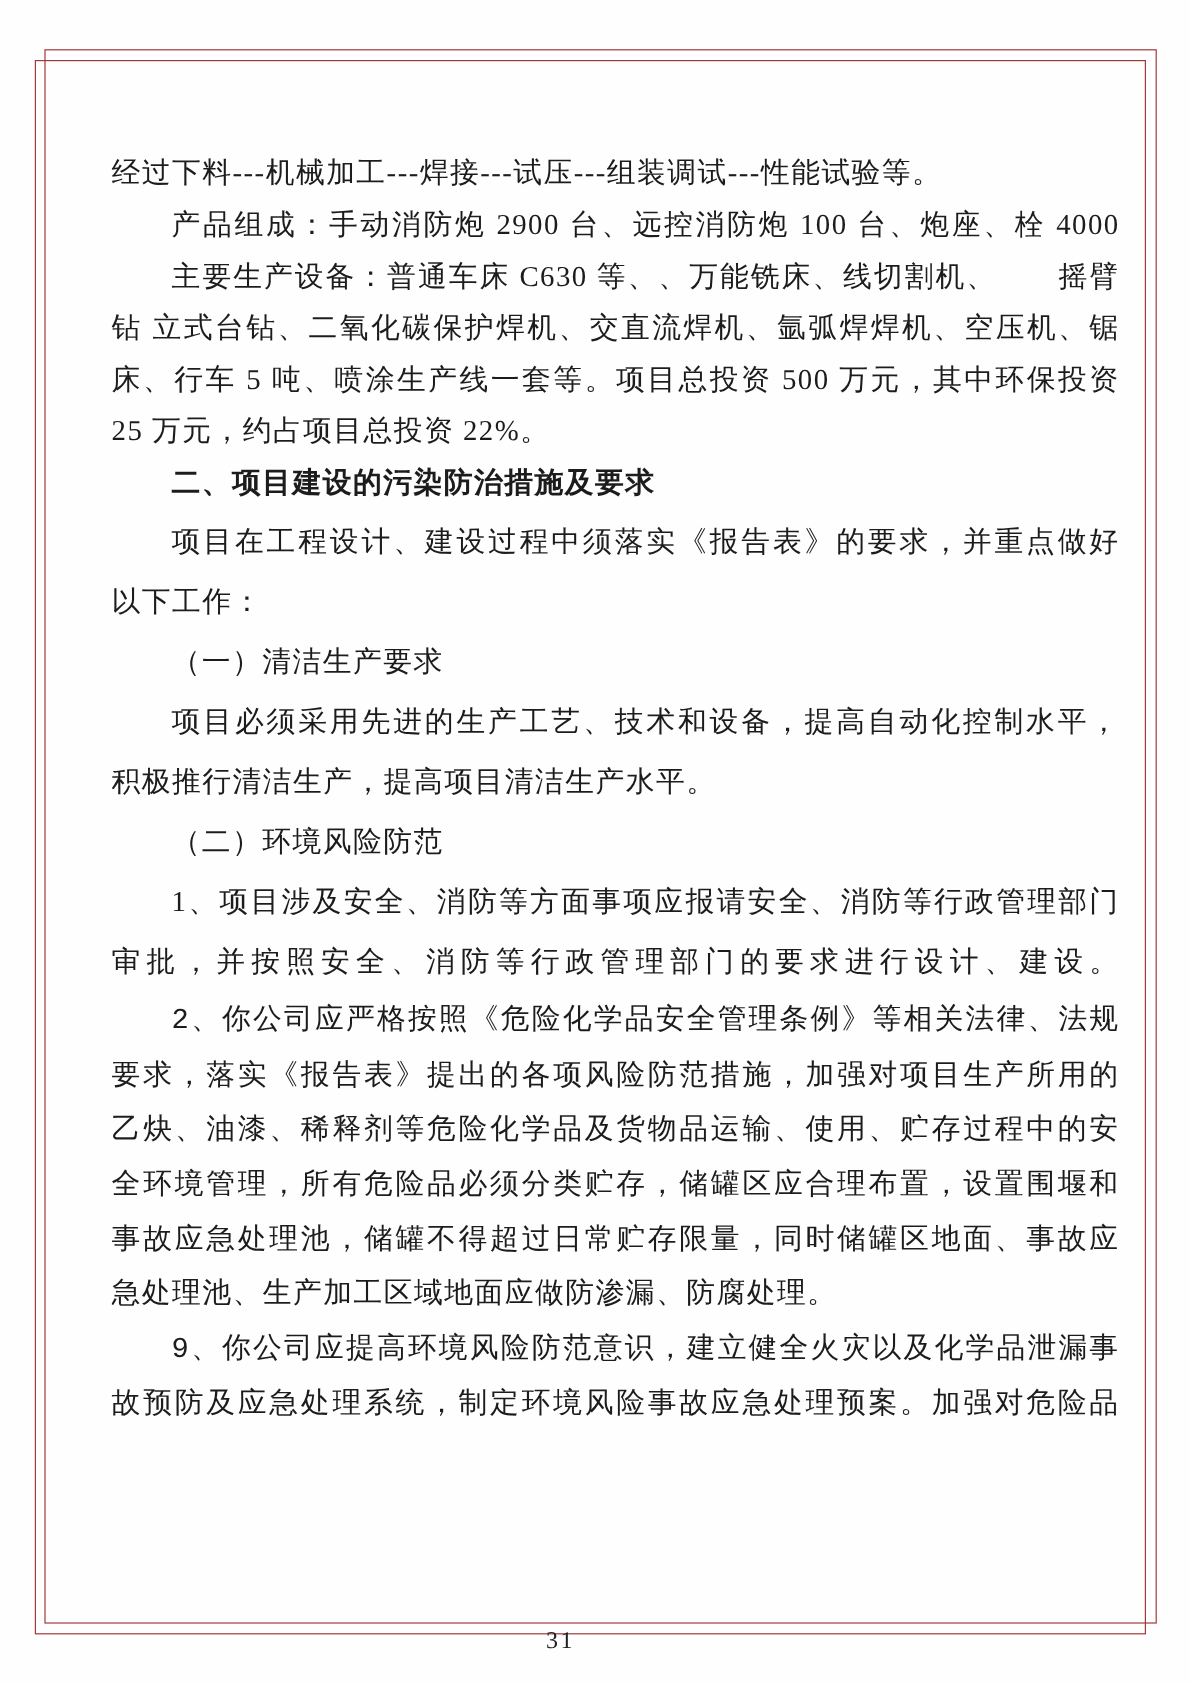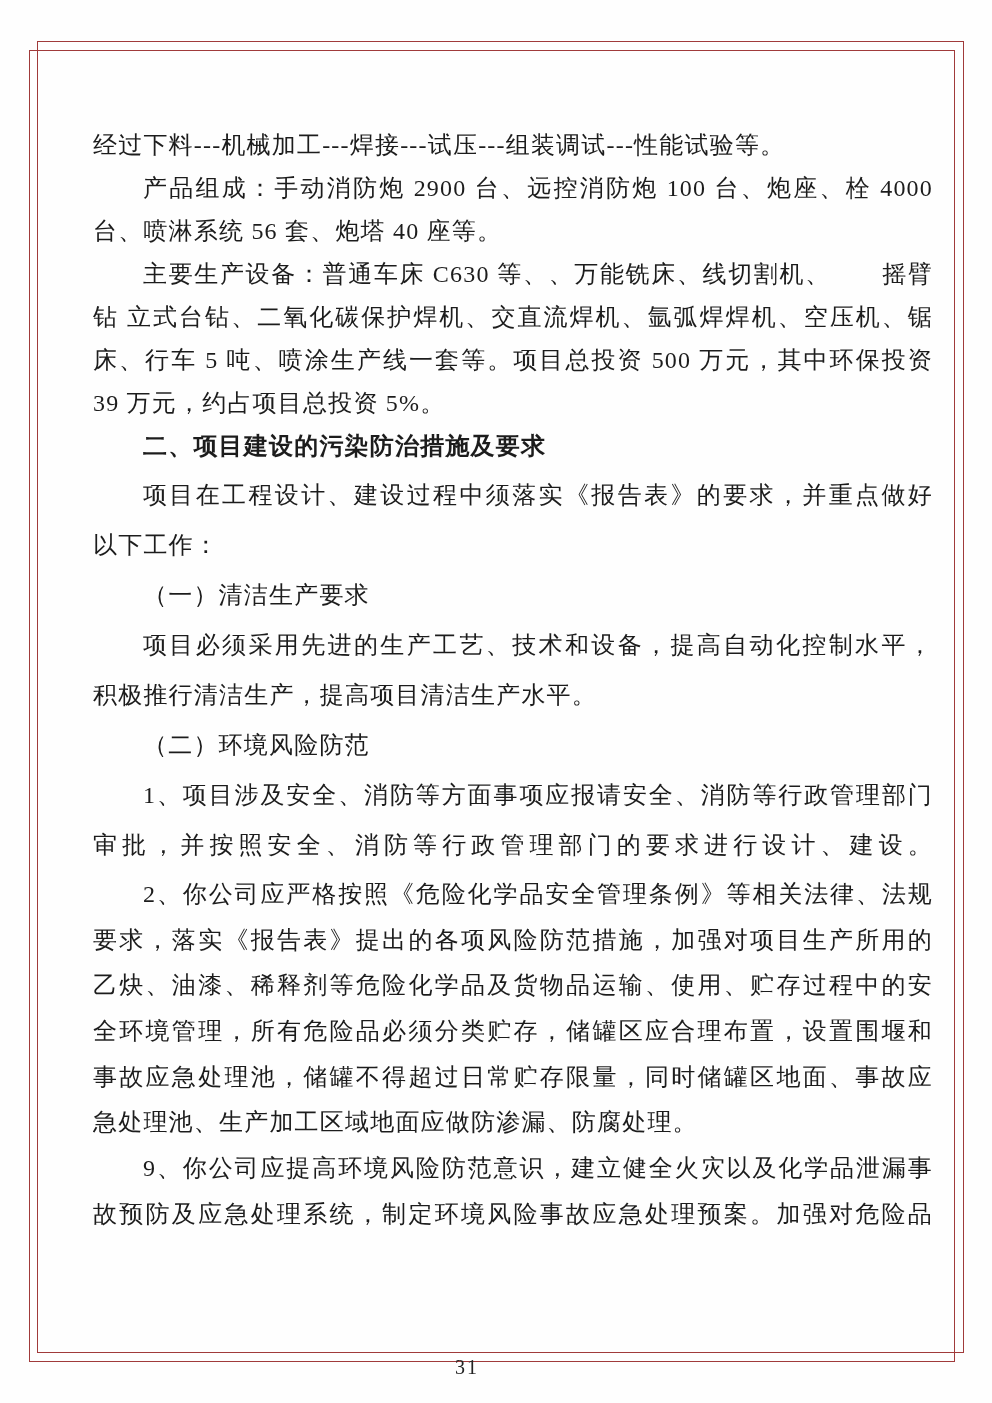--- a/index.html
+++ b/index.html
@@ -40,21 +40,21 @@
     top: 0;
     width: 840px;
     color: #1c1c1c;
     font-size: 24px;
     letter-spacing: 1.2px;
   }
   .sec-a { margin-top: 124px; }
   .sec-a .ln { line-height: 43px; height: 43px; }
   .sec-b { margin-top: 2px; }
   .sec-b .ln { line-height: 50px; height: 50px; }
-  .sec-c { margin-top: 2px; }
+  .sec-c { margin-top: 2px; font-family: Liberation Mono, monospace; }
   .sec-c .ln { line-height: 45.7px; height: 45.7px; }
   .ln {
     overflow: hidden;
     text-align: left;
   }
   .ind { text-indent: 50px; }
   .j {
     text-align: justify;
     text-align-last: justify;
     text-justify: inter-character;
@@ -76,25 +76,24 @@
 <div class="page">
 
   <div class="frame frame-upper"></div>
   <div class="frame frame-lower"></div>
 
   <div class="content">
 
     <div class="sec-a">
       <div class="ln">经过下料---机械加工---焊接---试压---组装调试---性能试验等。</div>
       <div class="ln ind j">产品组成：手动消防炮 2900 台、远控消防炮 100 台、炮座、栓 4000</div>
-      <div class="ln">台、喷淋系统 56 套、炮塔 40 座等。</div>
       <div class="ln ind j">主要生产设备：普通车床 C630 等、、万能铣床、线切割机、　　摇臂</div>
       <div class="ln j">钻 立式台钻、二氧化碳保护焊机、交直流焊机、氩弧焊焊机、空压机、锯</div>
       <div class="ln j">床、行车 5 吨、喷涂生产线一套等。项目总投资 500 万元，其中环保投资</div>
-      <div class="ln">39 万元，约占项目总投资 5%。</div>
+      <div class="ln">25 万元，约占项目总投资 22%。</div>
       <div class="ln ind hd">二、项目建设的污染防治措施及要求</div>
     </div>
 
     <div class="sec-b">
       <div class="ln ind j">项目在工程设计、建设过程中须落实《报告表》的要求，并重点做好</div>
       <div class="ln">以下工作：</div>
       <div class="ln ind">（一）清洁生产要求</div>
       <div class="ln ind j">项目必须采用先进的生产工艺、技术和设备，提高自动化控制水平，</div>
       <div class="ln">积极推行清洁生产，提高项目清洁生产水平。</div>
       <div class="ln ind">（二）环境风险防范</div>

